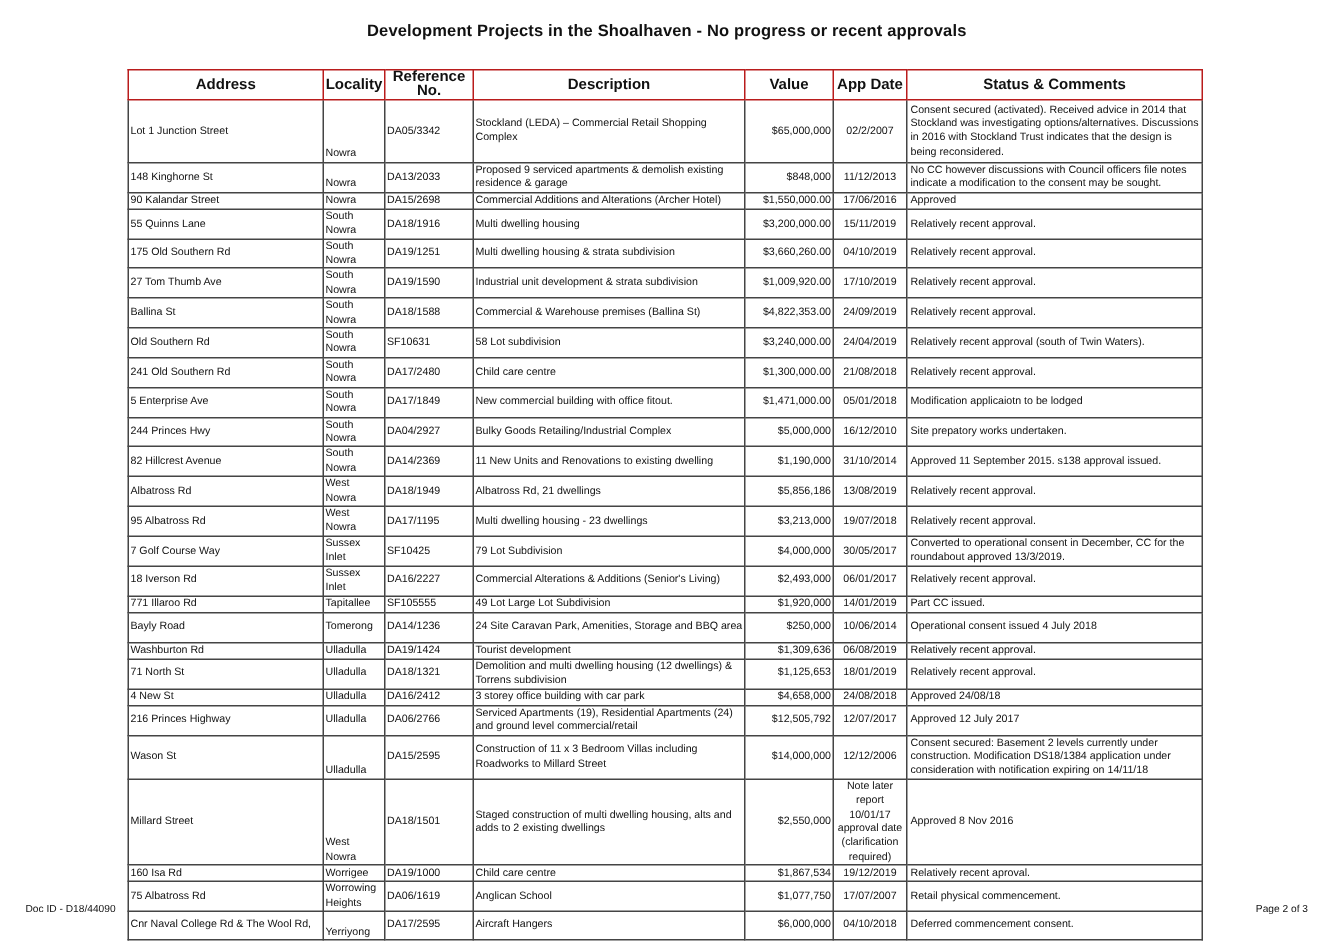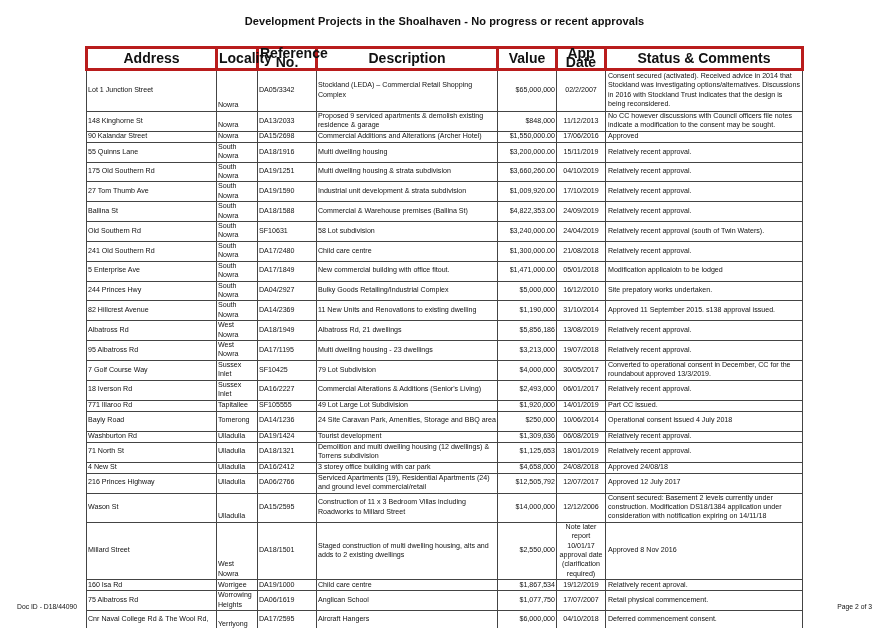--- a/index.html
+++ b/index.html
@@ -5,21 +5,21 @@
   html, body { margin: 0; padding: 0; background: #ffffff; }
   body { width: 889px; height: 628px; position: relative; overflow: hidden;
          font-family: "Liberation Sans", sans-serif; color: #111; }
   .title { position: absolute; top: 15px; left: 0; width: 889px; text-align: center;
            font-weight: bold; font-size: 11px; letter-spacing: 0.1px; }
   table { position: absolute; top: 46px; left: 85px; width: 716px; border-collapse: collapse;
           table-layout: fixed; font-size: 7.1px; line-height: 9.4px; }
   col.c-addr { width: 130px; } col.c-loc { width: 41px; } col.c-ref { width: 59px; }
   col.c-desc { width: 181px; } col.c-val { width: 59px; } col.c-date { width: 49px; }
   col.c-status { width: 197px; }
-  th { font-weight: bold; font-size: 14px; height: 17px; border: 3px solid #b91c1c;
+  th { font-weight: bold; font-size: 10px; height: 17px; border: 1px solid #b91c1c;
        text-align: center; vertical-align: middle; padding: 0 1px; margin-top: 24px; }
   td { border: 1px solid #444; padding: 0 1px 0 1px; vertical-align: middle; overflow: hidden;
        white-space: normal; }
   td.loc { vertical-align: bottom; }
   td.loc.mid { vertical-align: middle; }
   td.val { text-align: right; }
   td.date { text-align: center; }
   td.status { padding-left: 2px; }
   .footer-left { position: absolute; top: 603px; left: 17px; font-size: 6.8px; }
   .footer-right { position: absolute; top: 603px; right: 17px; font-size: 6.8px; }

